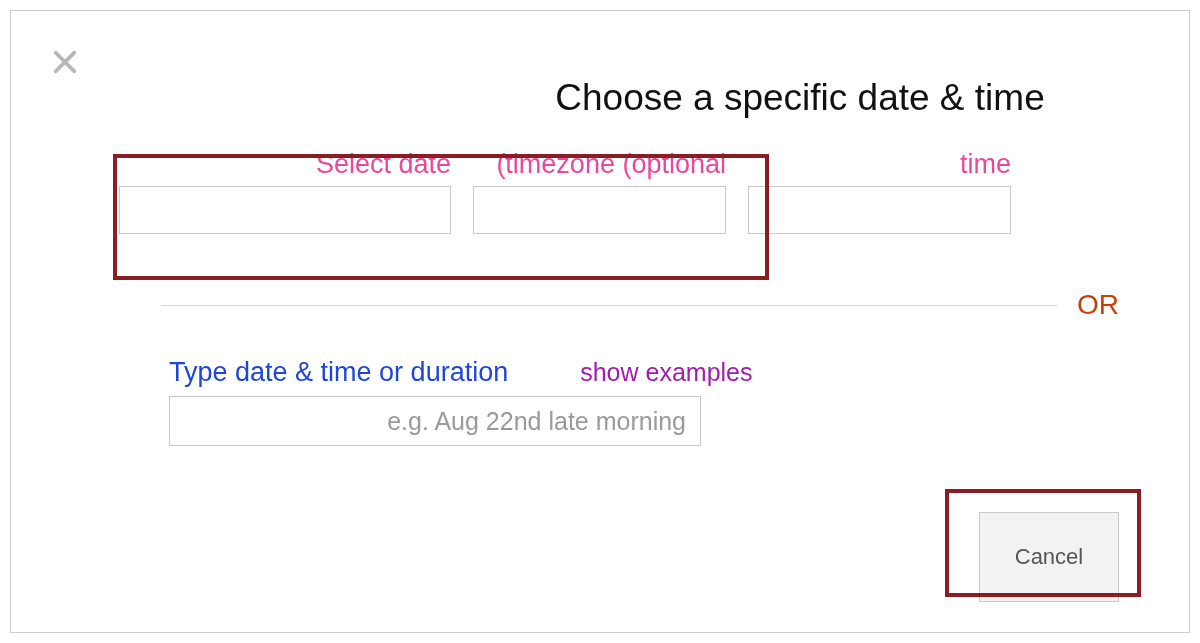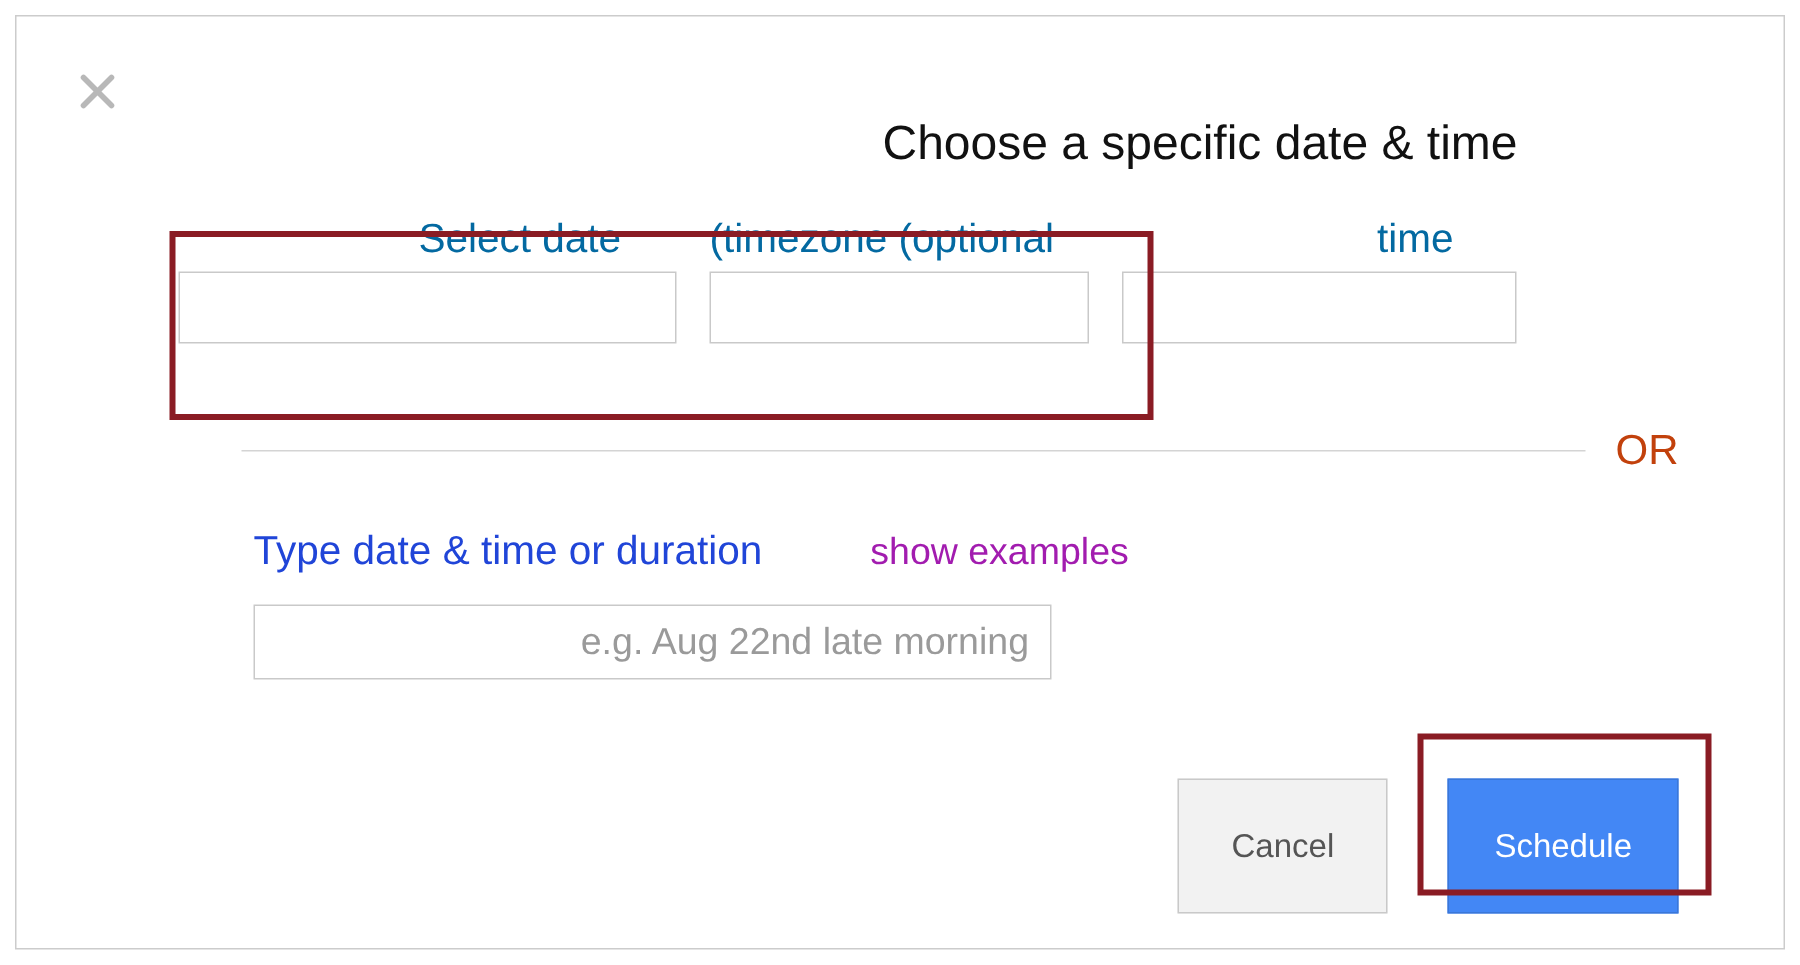--- a/index.html
+++ b/index.html
@@ -31,43 +31,44 @@
       color: #b8b8b8;
       font-size: 34px;
       line-height: 1;
     }
     .close-icon svg {
       width: 28px;
       height: 28px;
     }
     .dialog-title {
       text-align: center;
-      font-size: 32px;
+      font-size: 37px;
       font-weight: 400;
       color: #111;
       margin-top: 36px;
       margin-bottom: 30px;
       padding-left: 420px;
     }
     .fields-row {
       display: flex;
       align-items: flex-start;
       gap: 22px;
       margin-left: 58px;
       position: relative;
     }
     .field-group {
       display: flex;
       flex-direction: column;
     }
     .field-label {
-      color: #0369a1;
+      color: #ec4899;
       font-size: 27px;
       margin-bottom: 6px;
       display: block;
+      text-align: right;
     }
     .date-group {
       width: 332px;
     }
     .date-group .field-label {
       padding-left: 160px;
     }
     .time-group {
       width: 263px;
     }
@@ -114,21 +115,21 @@
       color: #c2410c;
     }
     .type-section {
       margin-top: 36px;
       margin-left: 108px;
     }
     .type-header {
       display: flex;
       align-items: baseline;
       gap: 72px;
-      margin-bottom: 20px;
+      margin-bottom: 8px;
     }
     .type-label {
       color: #2045d8;
       font-size: 27px;
     }
     .show-examples {
       color: #a21caf;
       font-size: 25px;
       cursor: pointer;
     }
@@ -221,18 +222,17 @@
   <div class="type-section">
     <div class="type-header">
       <span class="type-label">Type date &amp; time or duration</span>
       <span class="show-examples">show examples</span>
     </div>
     <input type="text" class="type-input" placeholder="e.g. Aug 22nd late morning" style="">
   </div>
 
   <div class="button-row">
     <button class="btn btn-cancel">Cancel</button>
-    <button class="btn btn-schedule">Schedule</button>
   </div>
 
   <div class="highlight-box-2"></div>
 
 </div>
 
 </body></html>

